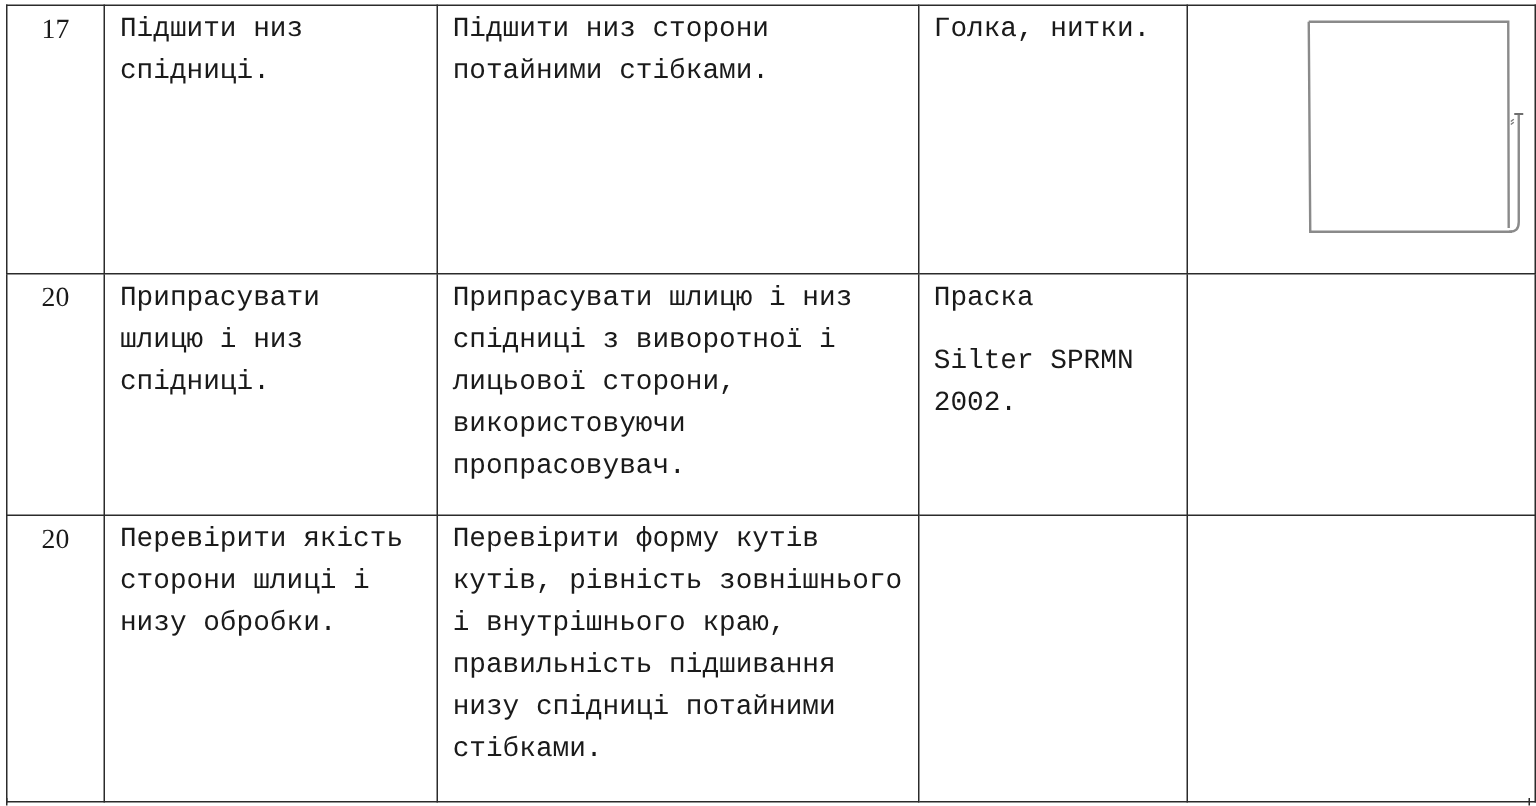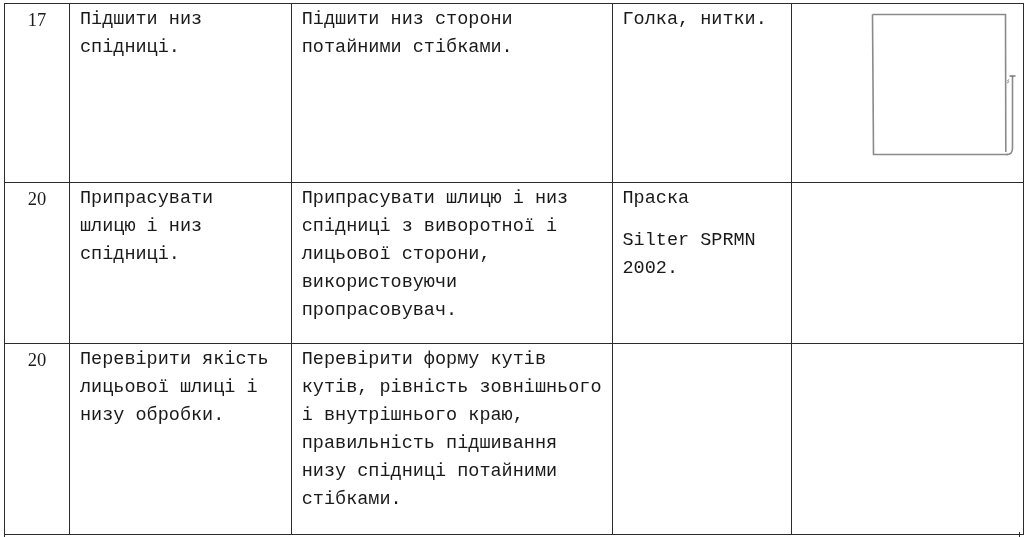--- a/index.html
+++ b/index.html
@@ -128,21 +128,21 @@
         </td>
         <td class="col-sketch"></td>
       </tr>
 
       <tr class="row-19">
         <td class="col-num">
           <span>20</span>
         </td>
         <td class="col-op">
           <span class="line">Перевірити якість</span>
-          <span class="line">лицьової шлиці і</span>
+          <span class="line">сторони шлиці і</span>
           <span class="line">низу обробки.</span>
         </td>
         <td class="col-desc">
           <span class="line">Перевірити форму кутів</span>
           <span class="line">кутів, рівність зовнішнього</span>
           <span class="line">і внутрішнього краю,</span>
           <span class="line">правильність підшивання</span>
           <span class="line">низу спідниці потайними</span>
           <span class="line">стібками.</span>
         </td>

